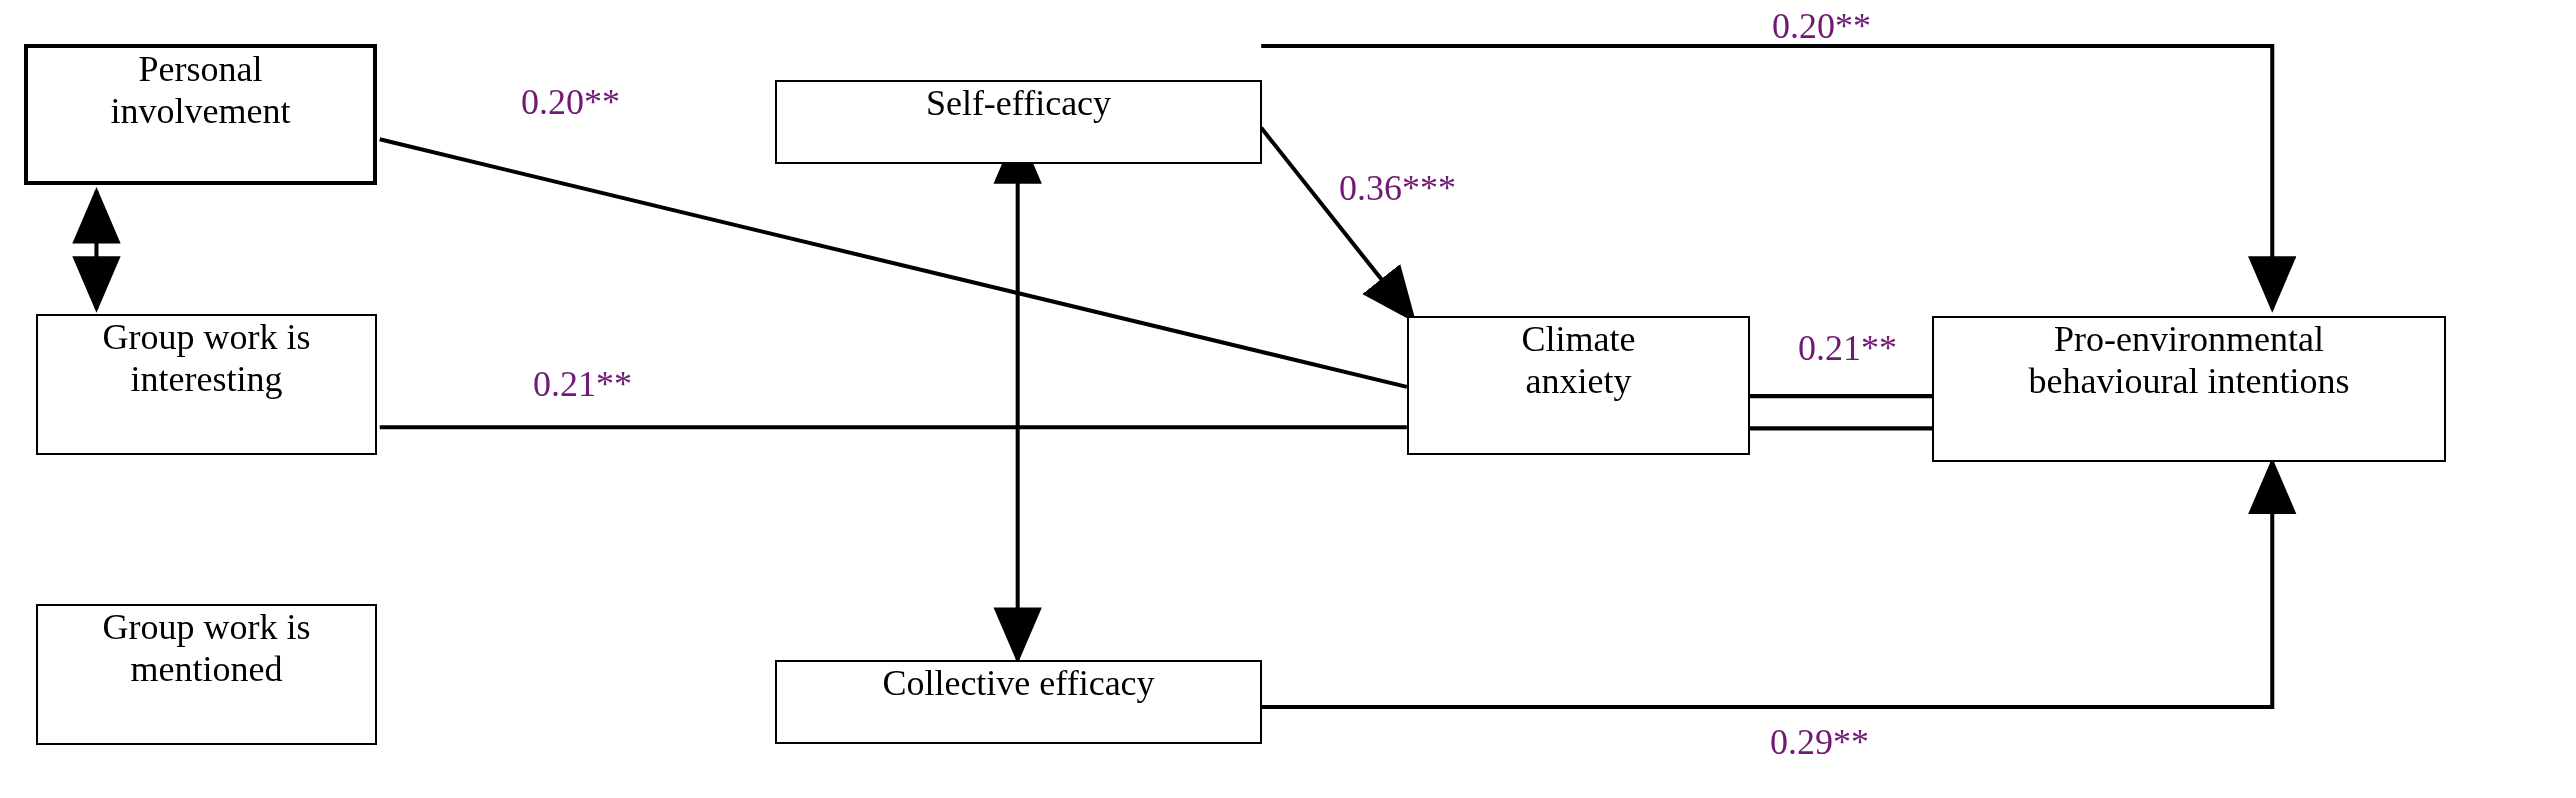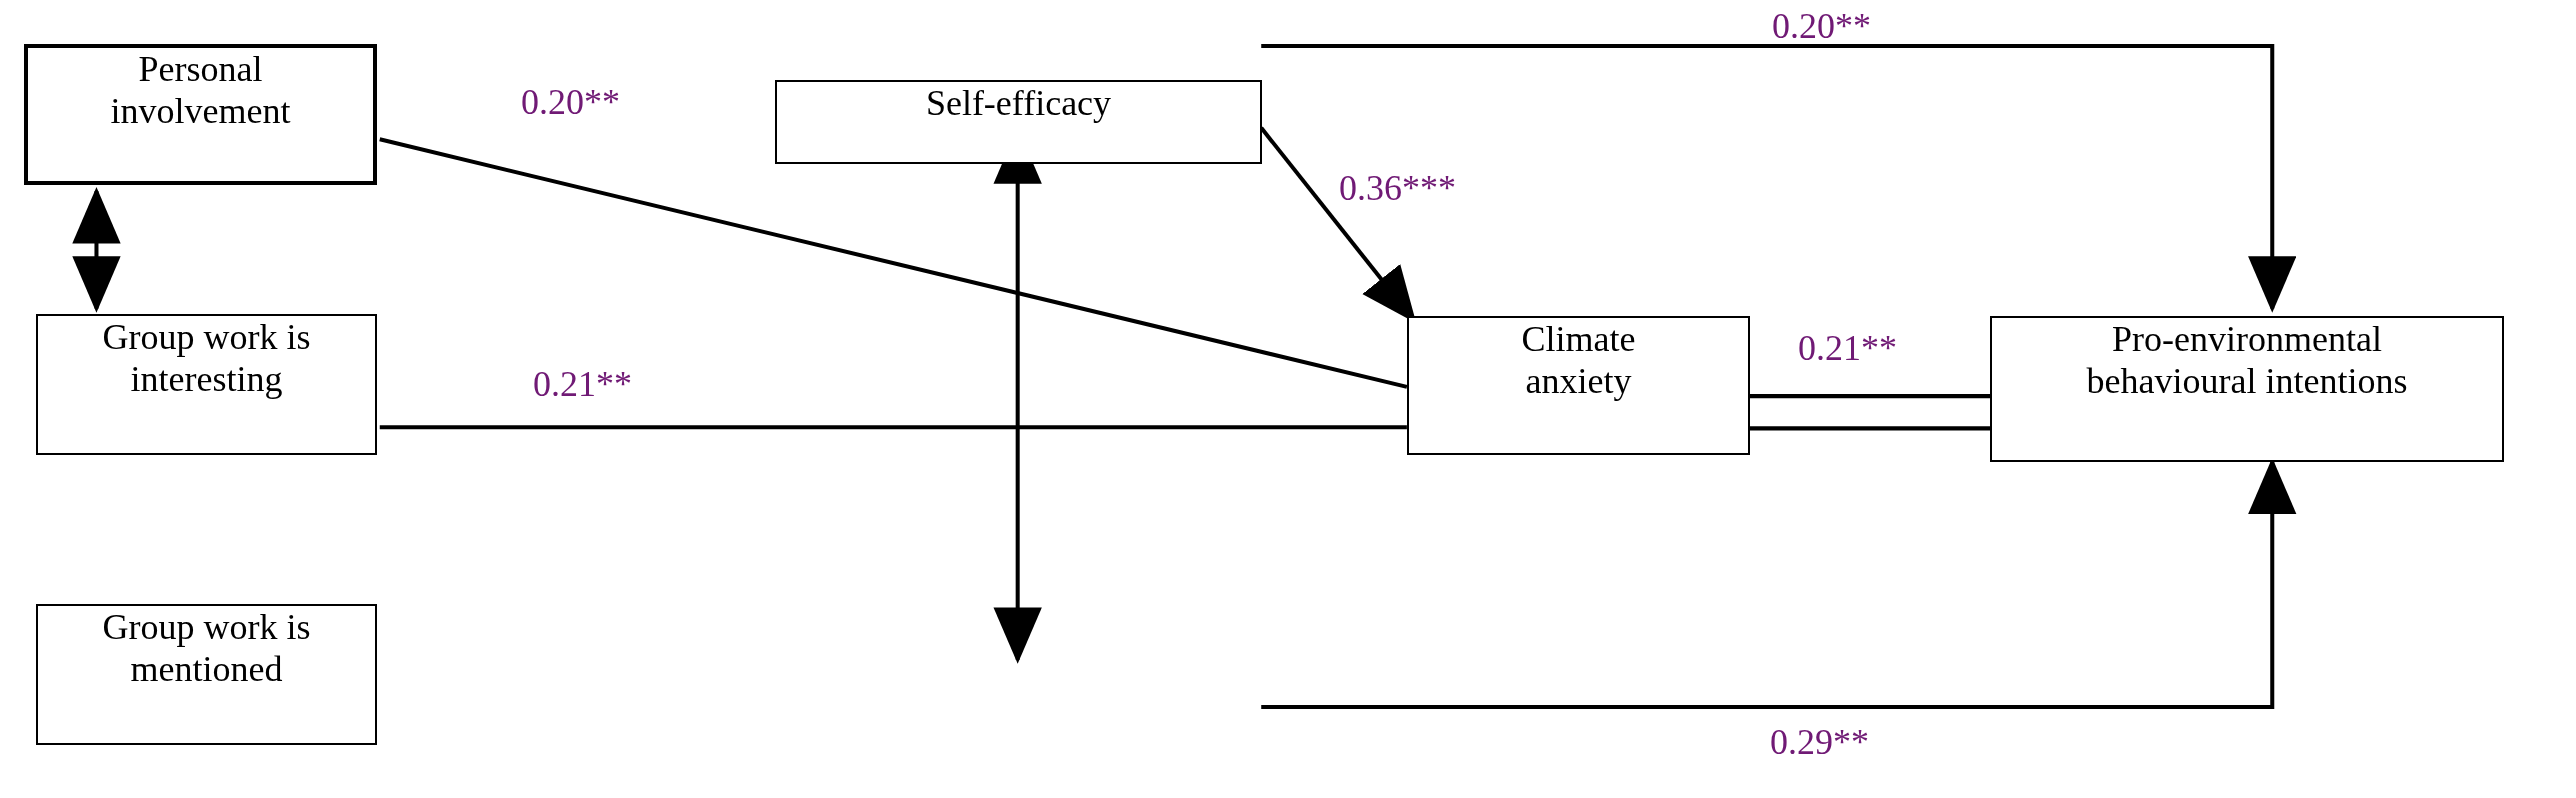--- a/index.html
+++ b/index.html
@@ -108,22 +108,25 @@
 
   <div class="node" style="left:775px; top:44px; width:487px; height:84px;margin-top:36px;">
     <span class="node-label">Self-efficacy</span>
   </div>
 
   <div class="node" style="left:1407px; top:316px; width:343px; height:139px;">
     <span class="node-label">Climate
 anxiety</span>
   </div>
 
+  <div class="node" style="left:775px; top:660px; width:487px; height:84px;">
+    <span class="node-label">Collective efficacy</span>
+  </div>
 
-  <div class="node" style="left:1990px; top:316px; width:514px; height:146px;">
+  <div class="node" style="left:1932px; top:316px; width:514px; height:146px;">
     <span class="node-label">Pro-environmental
 behavioural intentions</span>
   </div>
 
   <div class="edge-label" style="left:521px; top:81px;">0.20**</div>
 
   <div class="edge-label" style="left:1772px; top:4.6px;">0.20**</div>
 
   <div class="edge-label" style="left:1339px; top:167px;">0.36***</div>
 

